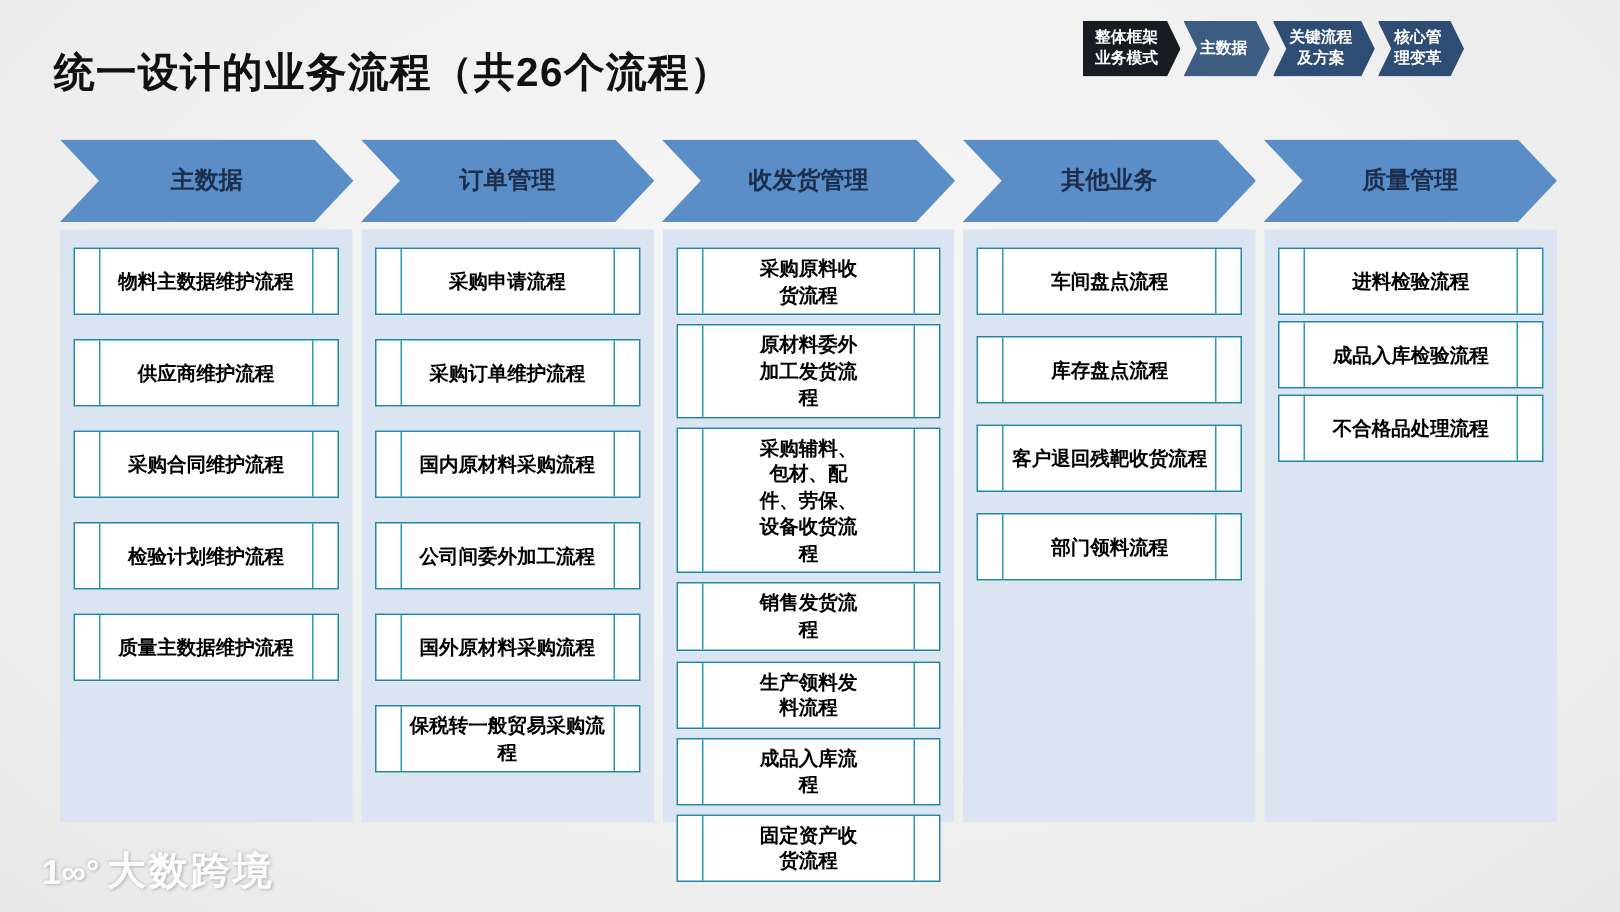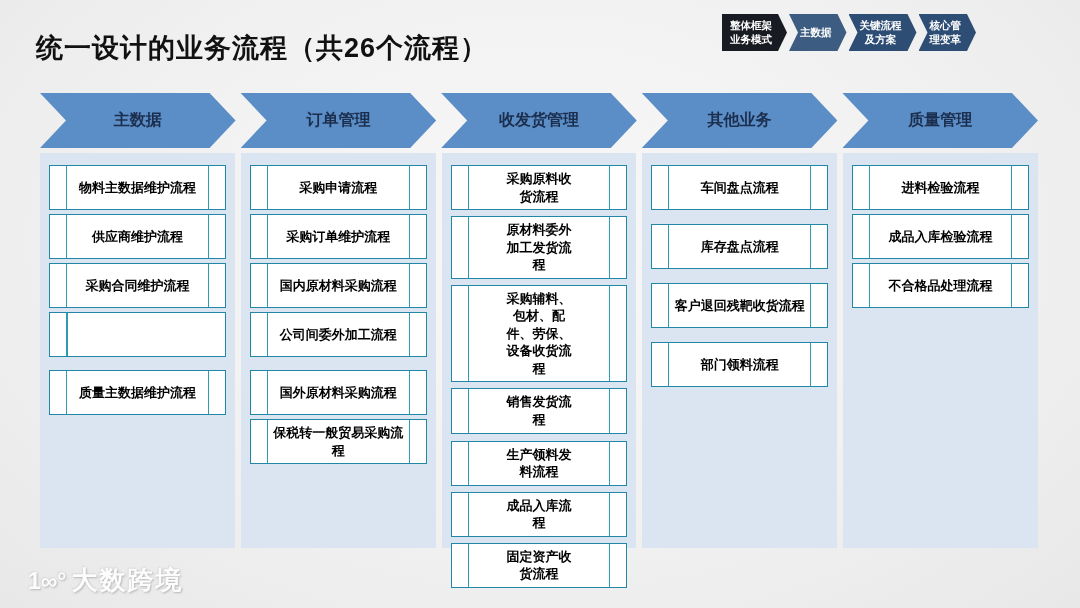--- a/index.html
+++ b/index.html
@@ -26,21 +26,21 @@
   .arrow { flex:1; background:#5b8dc7; color:#1b2e4d; font-size:16px; font-weight:700;
            display:flex; align-items:center; justify-content:center;
            clip-path: polygon(0 0, calc(100% - 26px) 0, 100% 50%, calc(100% - 26px) 100%, 0 100%, 26px 50%); }
 
   
   .panels { position:absolute; left:40px; top:153px; width:998px; height:395px; display:flex; gap:6px; }
   .panel { flex:1; background:#dbe5f1; padding:12px 9px; box-sizing:border-box; }
 
   
   .pbox { background:#ffffff; border:1.5px solid #2187a5; min-height:45px; display:flex;
-          align-items:stretch; margin-bottom:4px; box-sizing:border-box; }
+          align-items:stretch; margin-bottom:16px; box-sizing:border-box; }
   .side { width:16px; flex:none; }
   .side.l { border-right:1px solid #2f9ab2; }
   .side.r { border-left:1px solid #2f9ab2; }
   .lbl { flex:1; display:flex; align-items:center; justify-content:center; text-align:center;
          font-size:13px; font-weight:700; color:#000; line-height:1.35; padding:4px 2px; }
 
   
   .panel.col0 .pbox:nth-child(5) { margin-top:13px; }
   .panel.col1 .pbox:nth-child(5) { margin-top:13px; }
   .panel.col2 .pbox { margin-bottom:6px;gap:32px; }
@@ -110,20 +110,21 @@
           <span class="lbl">供应商维护流程</span>
           <span class="side r"></span>
         </div>
         <div class="pbox">
           <span class="side l"></span>
           <span class="lbl">采购合同维护流程</span>
           <span class="side r"></span>
         </div>
         <div class="pbox">
           <span class="side l"></span>
+          <span class="lbl">检验计划维护流程</span>
           <span class="side r"></span>
         </div>
         <div class="pbox">
           <span class="side l"></span>
           <span class="lbl">质量主数据维护流程</span>
           <span class="side r"></span>
         </div>
       </div>
       <div class="panel col1">
         <div class="pbox">

